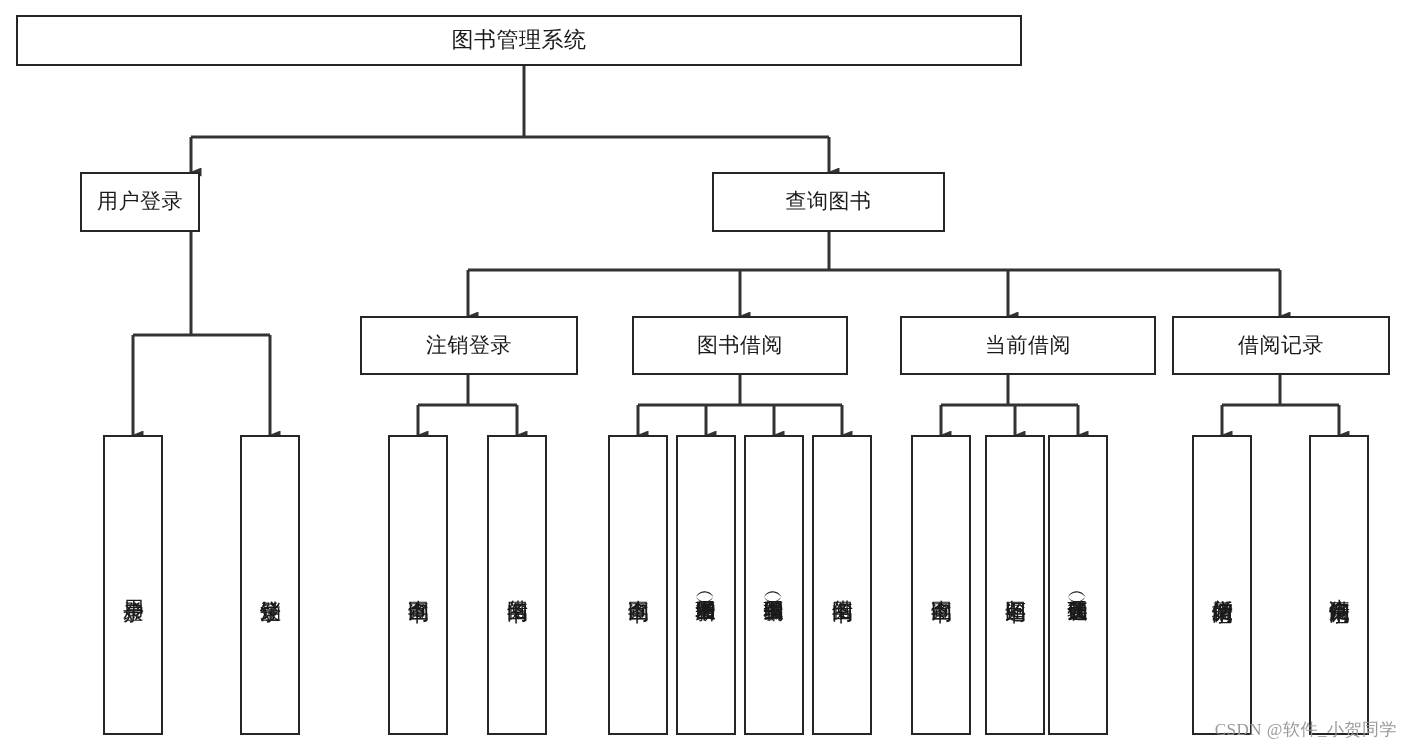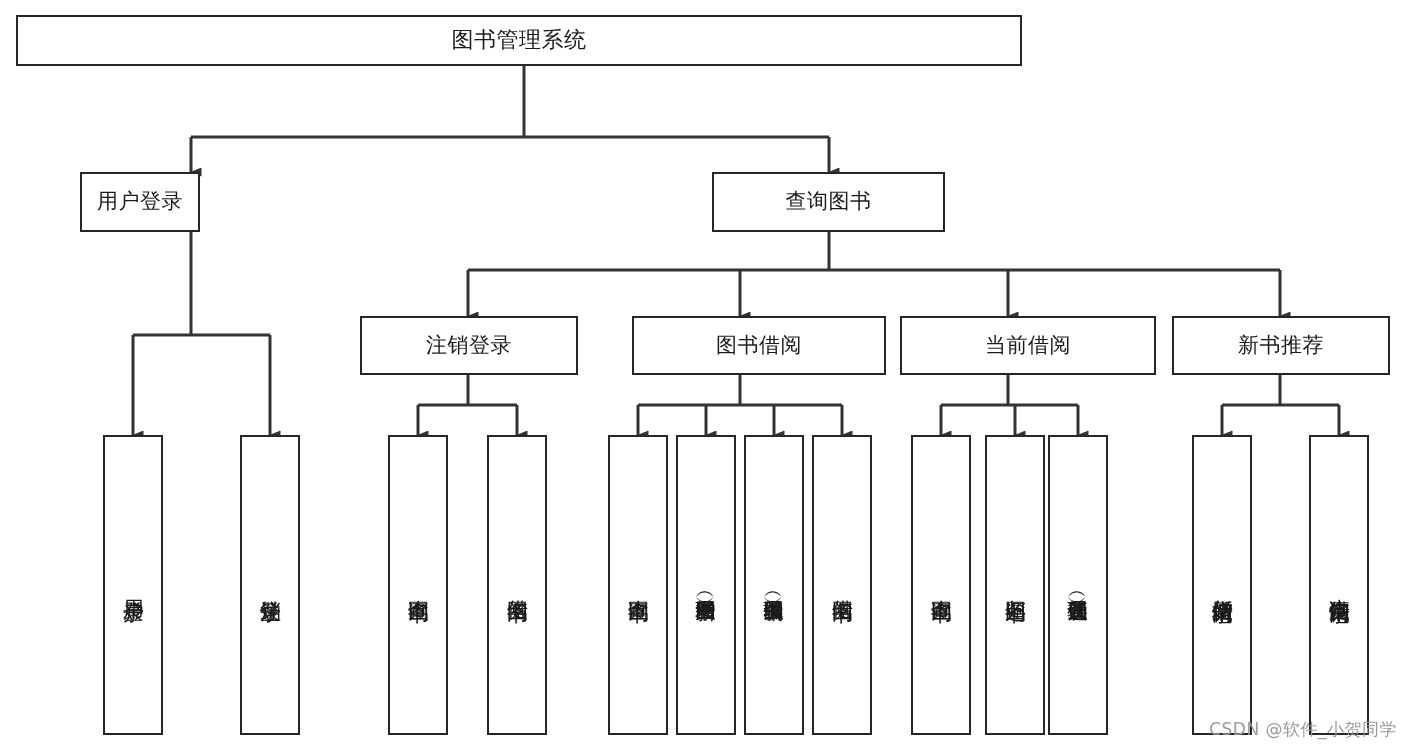--- a/index.html
+++ b/index.html
@@ -65,20 +65,21 @@
   .node-label-v.tight { font-size: 20px; letter-spacing: 0px; }
   #watermark {
     position: absolute;
     right: 8px;
     bottom: 6px;
     font-size: 17px;
     color: #9a9a9a;
     white-space: nowrap;
     letter-spacing: 0.5px;
     pointer-events: none;
+    font-family: Liberation Serif, serif;
   }
 </style>
 </head>
 <body>
 
 <div id="diagram-root">
 
   <svg id="tree-svg" viewBox="0 0 1405 747" xmlns="http://www.w3.org/2000/svg">
     <defs>
       <marker id="arrowhead" markerWidth="9" markerHeight="11" refX="4.5" refY="10.5" orient="auto" markerUnits="userSpaceOnUse">
@@ -128,28 +129,28 @@
       </div>
       <div class="node-box level2" style="left: 80px; top: 172px; width: 120px; height: 60px;">
         <span class="node-label-h">用户登录</span>
       </div>
       <div class="node-box level2" style="left: 712px; top: 172px; width: 233px; height: 60px;">
         <span class="node-label-h">查询图书</span>
       </div>
       <div class="node-box level3" style="left: 360px; top: 316px; width: 218px; height: 59px;">
         <span class="node-label-h">注销登录</span>
       </div>
-      <div class="node-box level3" style="left: 632px; top: 316px; width: 254px; height: 59px;">
+      <div class="node-box level3" style="left: 632px; top: 316px; width: 216px; height: 59px;">
         <span class="node-label-h">图书借阅</span>
       </div>
       <div class="node-box level3" style="left: 900px; top: 316px; width: 256px; height: 59px;">
         <span class="node-label-h">当前借阅</span>
       </div>
       <div class="node-box level3" style="left: 1172px; top: 316px; width: 218px; height: 59px;">
-        <span class="node-label-h">新书推荐</span>
+        <span class="node-label-h">借阅记录</span>
       </div>
       <div class="node-box leaf" style="left: 103px; top: 435px; width: 60px; height: 300px;">
         <span class="node-label-v">用户登录</span>
       </div>
       <div class="node-box leaf" style="left: 240px; top: 435px; width: 60px; height: 300px;">
         <span class="node-label-v">注销登录</span>
       </div>
       <div class="node-box leaf" style="left: 388px; top: 435px; width: 60px; height: 300px;">
         <span class="node-label-v">查询图书</span>
       </div>

